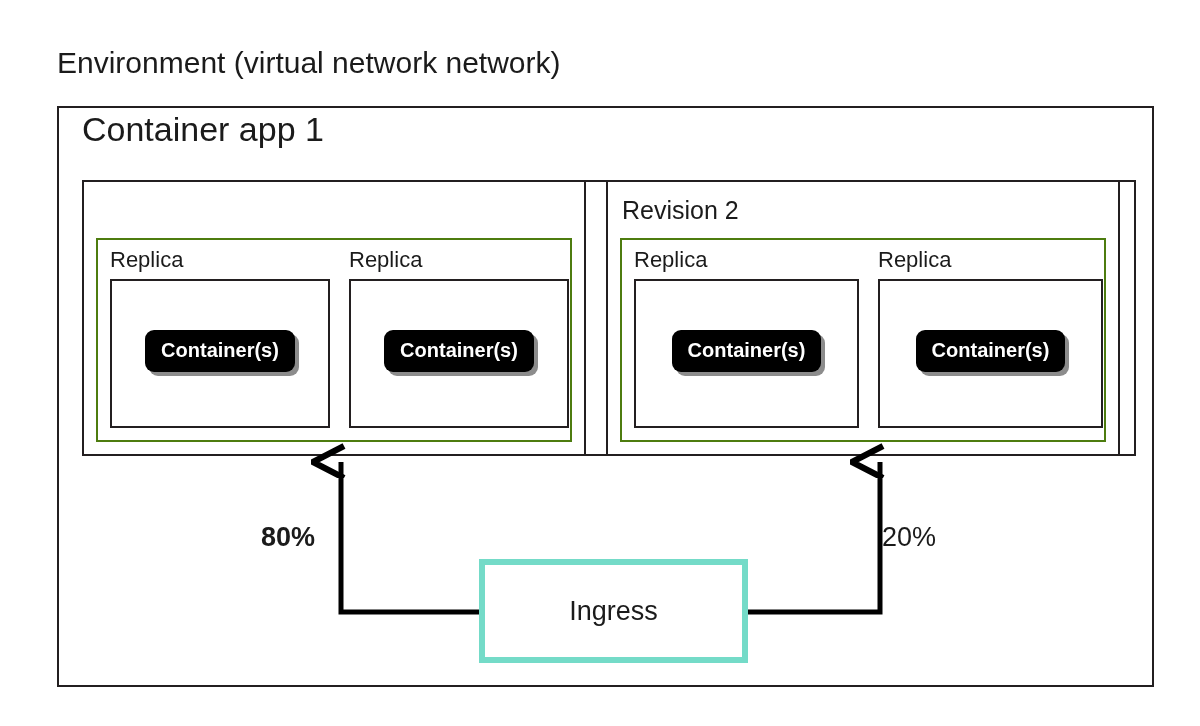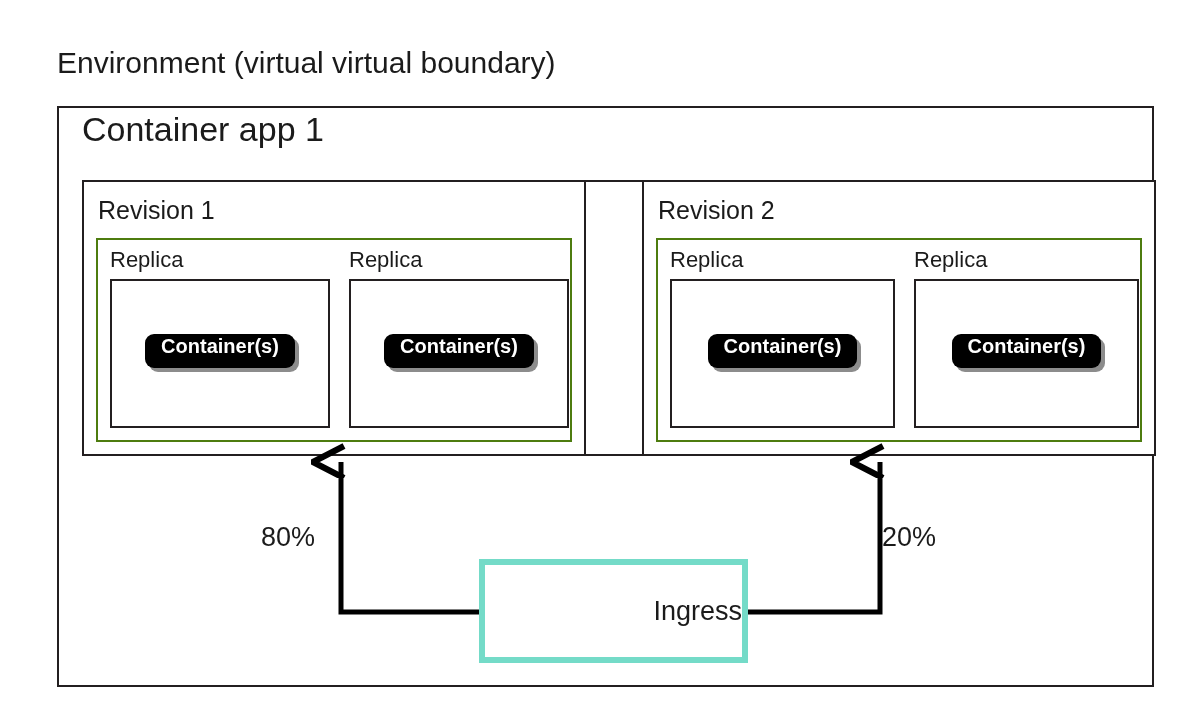--- a/index.html
+++ b/index.html
@@ -65,21 +65,21 @@
   
   .revision-box {
     position: absolute;
     top: 180px;
     height: 276px;
     border: 2px solid #231f20;
     box-sizing: border-box;
     background: #ffffff;
   }
   #revision-1-box { left: 82px;  width: 504px; }
-  #revision-2-box { left: 642px; width: 514px; }
+  #revision-2-box { left: 606px; width: 514px; }
 
   .revision-title {
     position: absolute;
     top: 12px;
     left: 14px;
     font-size: 25px;
     line-height: 32px;
     white-space: nowrap;
     color: #1b1b1b;
   }
@@ -129,21 +129,21 @@
   .replica.left  { left: 4px;  width: 236px; }
   .replica.right { left: 243px; width: 236px; }
   #revision-2-box .replica.left  { left: 4px;  width: 241px; }
   #revision-2-box .replica.right { left: 248px; width: 241px; }
 
   
   .container-pill {
     background: #000000;
     color: #ffffff;
     border-radius: 9px;
-    padding: 1px 16px 11px 16px;
+    padding: 9px 16px 11px 16px;
     font-size: 20px;
     font-weight: bold;
     line-height: 22px;
     white-space: nowrap;
     box-shadow: 4px 4px 0 0 rgba(120,120,120,0.85);
     position: relative;
     top: -3px;
   }
 
   
@@ -151,21 +151,21 @@
     position: absolute;
     left: 479px;
     top: 559px;
     width: 269px;
     height: 104px;
     border: 6px solid #74DBC8;
     box-sizing: border-box;
     background: #ffffff;
     display: flex;
     align-items: center;
-    justify-content: flex-end;
+    justify-content: center;
     z-index: 3;
   }
   #ingress-label {
     font-size: 27px;
     line-height: 32px;
     color: #1b1b1b;
     white-space: nowrap;
   }
 
   
@@ -181,37 +181,36 @@
 
   
   .pct-label {
     position: absolute;
     font-size: 27px;
     line-height: 32px;
     color: #1b1b1b;
     white-space: nowrap;
     z-index: 4;
   }
-  #pct-left  { left: 261px; top: 521px; }
+  #pct-left  { left: 261px; top: 521px; font-weight: bold; }
   #pct-right { left: 882px; top: 521px; }
 </style>
 </head>
 <body>
 
-<div id="env-caption">Environment (virtual virtual boundary)</div>
+<div id="env-caption">Environment (virtual network network)</div>
 
 <div id="environment-box"></div>
 
 <div id="container-app-box" style="left:82px; top:180px; width:1054px; height:276px; position:absolute; border:2px solid #231f20; box-sizing:border-box; background:transparent;"></div>
 
 <div class="app-title">Container app 1</div>
 
 <div id="revision-1-box" class="revision-box">
 
-  <div class="revision-title">Revision 1</div>
 
   <div class="replica-wrap">
 
     <div class="replica left">
       <div class="replica-label">Replica</div>
       <div class="replica-inner">
         <div class="container-pill">Container(s)</div>
       </div>
     </div>
 

